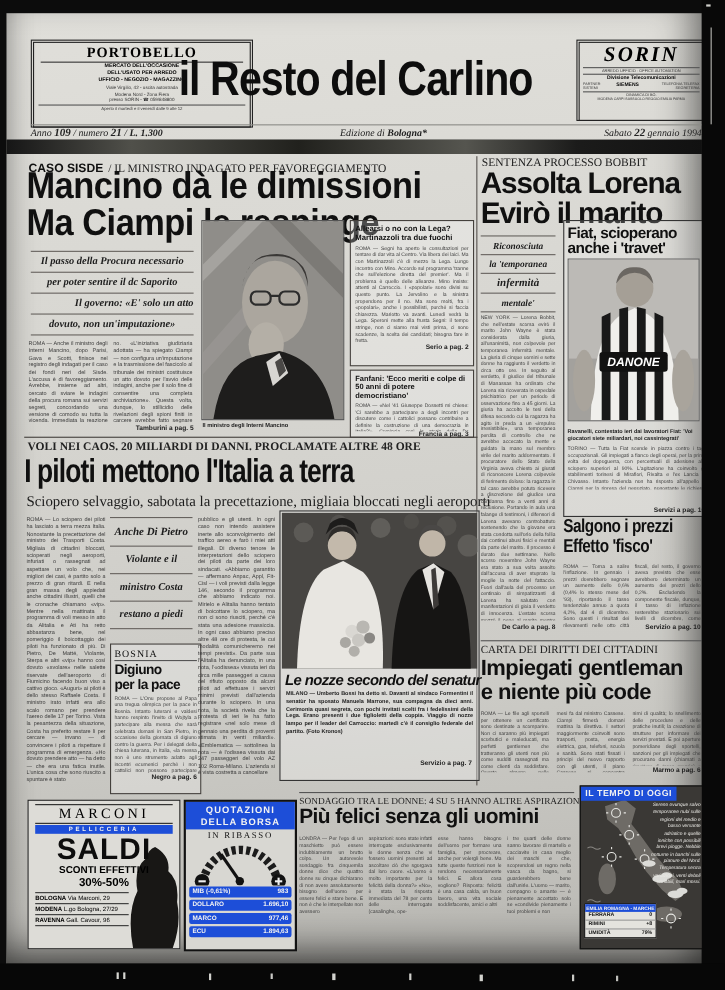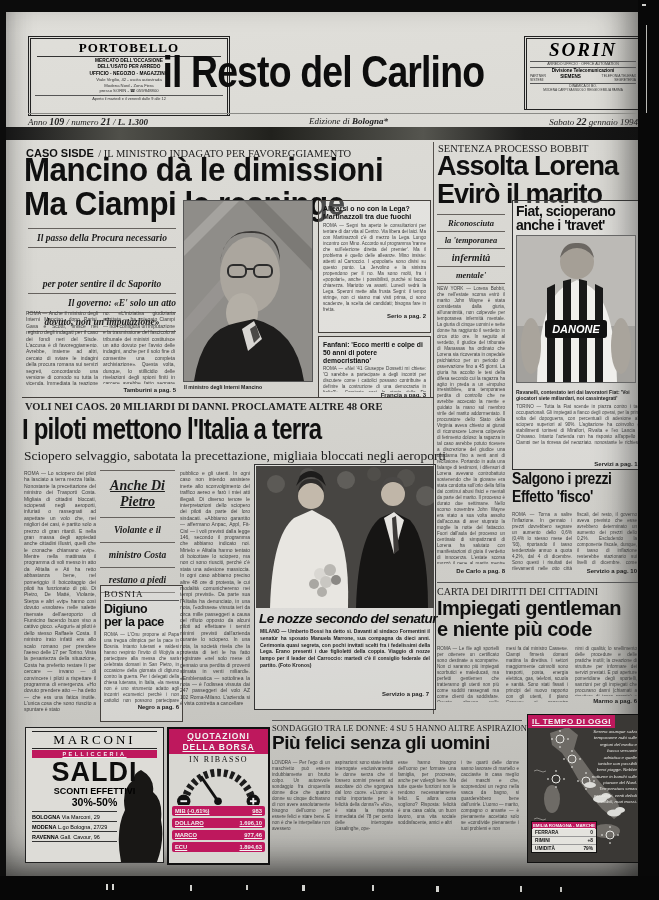--- a/index.html
+++ b/index.html
@@ -14,21 +14,21 @@
   .b{font-weight:bold;}
   .tiny{font-size:5px;line-height:1.28;color:#3c3c3c;text-align:justify;overflow:hidden;}
   .tiny2{font-size:4.6px;line-height:1.3;color:#3f3f3f;text-align:justify;overflow:hidden;}
   .hl{font-weight:bold;color:#101010;letter-spacing:-0.5px;}
   .kick-b{font-weight:bold;font-size:11px;color:#111;}
   .kick-s{font-family:"Liberation Serif",serif;font-size:10.5px;color:#222;}
   .deckline{font-family:"Liberation Serif",serif;font-style:italic;font-weight:bold;color:#1d1d1d;
             text-align:center;border-bottom:1px solid #66625e;}
   .sig{font-weight:bold;font-size:6px;color:#222;text-align:right;}
   .boxart{border:1px solid #44403c;padding:4px;background:rgba(255,255,255,0.25);}
-  .bar{background:#be185d;color:#f2f2f2;text-decoration:underline;}
+  .bar{background:#1d4ed8;color:#f2f2f2;}
 </style>
 </head>
 <body>
 
 <div id="page">
   <div id="paper" class="a"></div>
 
   <div class="a" style="left:28px;top:36px;width:198px;height:76px;border:1px solid #222;padding:1px;">
     <div style="border:1px solid #222;height:100%;text-align:center;overflow:hidden;">
       <div class="serif b" style="font-size:13px;letter-spacing:1px;border-bottom:1px solid #333;margin:1px 6px 1px 6px;">PORTOBELLO</div>
@@ -88,21 +88,21 @@
     <span class="kick-b">CASO SISDE</span>
     <span class="kick-s">/ IL MINISTRO INDAGATO PER FAVOREGGIAMENTO</span>
   </div>
   <div class="a" style="left:24px;top:153px;width:412px;">
     <div class="hl" style="font-size:34px;line-height:0.98;transform:scaleX(0.92);transform-origin:left;white-space:nowrap;">Mancino dà le dimissioni</div>
     <div class="hl" style="font-size:34px;line-height:1.0;transform:scaleX(0.92);transform-origin:left;white-space:nowrap;">Ma Ciampi le respinge</div>
   </div>
 
   <div class="a" style="left:28px;top:228px;width:148px;border-top:1px solid #66625e;">
     <div class="deckline" style="font-size:9.5px;padding:4px 0;">Il passo della Procura necessario</div>
-    <div class="deckline" style="font-size:9.5px;padding:4px 0;margin-top:27px;">per poter sentire il dc Saporito</div>
+    <div class="deckline" style="font-size:9.5px;padding:4px 0;">per poter sentire il dc Saporito</div>
     <div class="deckline" style="font-size:9.5px;padding:4px 0;text-align:right;">Il governo: «E' solo un atto</div>
     <div class="deckline" style="font-size:9.5px;padding:4px 0;">dovuto, non un'imputazione»</div>
   </div>
   <div class="a tiny" style="left:26px;top:310px;width:72px;height:76px;">ROMA — Anche il ministro degli Interni Mancino, dopo Parisi, Gava e Scotti, finisce nel registro degli indagati per il caso dei fondi neri del Sisde. L'accusa è di favoreggiamento. Avrebbe, insieme ad altri, cercato di sviare le indagini della procura romana sui servizi segreti, concordando una versione di comodo su tutta la vicenda. Immediata la reazione di Mancino che, con una lettera a Ciampi, ha rassegnato le dimissioni: perché «il solo sospetto che io abbia potuto proteggere funzionari disonesti rende incompatibile la mia permanenza in un ministero chiamato ad affrontare un difficile passaggio elettorale». Immediata anche la reazione del presidente del consiglio, che ha respinto le dimissioni e confermato il suo totale appoggio a Manci-</div>
   <div class="a tiny" style="left:103px;top:310px;width:72px;height:74px;">no. «L'iniziativa giudiziaria adottata — ha spiegato Ciampi — non configura un'imputazione e la trasmissione del fascicolo al tribunale dei ministri costituisce un atto dovuto per l'avvio delle indagini, anche per il solo fine di consentire una completa archiviazione». Questa volta, dunque, lo stillicidio delle rivelazioni degli spioni finiti in carcere avrebbe fatto segnare un punto a favore di questi ultimi. La procura romana si sarebbe trovata costretta a scrivere anche il nome di Mancino sul registro degli indagati per consentire la testimonianza del senatore dc Learco Saporito, chiamato in causa dai funzionari del Sisde arrestati e dallo stesso Malpica.</div>
   <div class="a sig" style="left:96px;top:387px;width:80px;">Tamburini a pag. 5</div>
 
   <div class="a" style="left:183px;top:200px;width:128px;height:180px;border:1px solid #555;">
     <svg width="128" height="180" viewBox="0 0 128 180">
       <rect width="128" height="180" fill="#8f8d89"></rect>
@@ -190,21 +190,21 @@
   <div class="a sig" style="left:545px;top:698px;width:92px;">Marmo a pag. 6</div>
 
   <div class="a" style="left:22px;top:397px;width:412px;border-top:1px solid #44403c;"></div>
   <div class="a kick-s" style="left:25px;top:401px;width:410px;font-size:10.5px;font-weight:bold;white-space:nowrap;">VOLI NEI CAOS. 20 MILIARDI DI DANNI. PROCLAMATE ALTRE 48 ORE</div>
   <div class="a hl" style="left:22px;top:412px;width:412px;font-size:30px;letter-spacing:-1px;transform:scaleX(0.8);transform-origin:left;white-space:nowrap;">I piloti mettono l'Italia a terra</div>
   <div class="a serif" style="left:24px;top:448px;width:410px;font-size:13.5px;color:#1c1c1c;white-space:nowrap;">Sciopero selvaggio, sabotata la precettazione, migliaia bloccati negli aeroporti</div>
 
   <div class="a tiny" style="left:24px;top:470px;width:72px;height:244px;">ROMA — Lo sciopero dei piloti ha lasciato a terra mezza Italia. Nonostante la precettazione del ministro dei Trasporti Costa. Migliaia di cittadini bloccati, scioperati negli aeroporti, infuriati o rassegnati ad aspettare un volo che, nei migliori dei casi, è partito solo a prezzo di gran ritardi. E nella gran massa degli appiedati anche cittadini illustri, quelli che le cronache chiamano «vip». Mentre nella mattinata il programma di voli messo in atto da Alitalia e Ati ha retto abbastanza bene, nel pomeriggio il boicottaggio dei piloti ha funzionato di più. Di Pietro, De Matté, Violante, Sterpa e altri «vip» hanno così dovuto «svolare» nelle salette riservate dell'aeroporto di Fiumicino facendo buon viso a cattivo gioco. «Auguri» ai piloti è dello stesso Raffaele Costa. Il ministro irato infatti era allo scalo romano per prendere l'aereo delle 17 per Torino. Vista la pesantezza della situazione, Costa ha preferito restare lì per cercare — invano — di convincere i piloti a rispettare il programma di emergenza. «Ho dovuto prendere atto — ha detto — che era una fatica inutile. L'unica cosa che sono riuscito a spuntare è stato</div>
 
   <div class="a" style="left:100px;top:470px;width:75px;border-top:1px solid #66625e;">
-    <div class="deckline" style="font-size:14px;padding:7px 0;text-decoration:underline;">Anche Di Pietro</div>
+    <div class="deckline" style="font-size:10px;padding:7px 0;">Anche Di Pietro</div>
     <div class="deckline" style="font-size:9.5px;padding:7px 0;">Violante e il</div>
     <div class="deckline" style="font-size:9.5px;padding:7px 0;">ministro Costa</div>
     <div class="deckline" style="font-size:9.5px;padding:7px 0;text-align:center;">restano a piedi</div>
   </div>
 
   <div class="a" style="left:100px;top:585px;width:75px;height:129px;border:1px solid #44403c;padding:3px;background:rgba(255,255,255,0.25);">
     <div class="serif" style="font-size:9px;letter-spacing:1px;color:#111;">BOSNIA</div>
     <div style="border-top:1px solid #555;margin:1px 0 2px 0;"></div>
     <div class="hl" style="font-size:12.5px;line-height:1.05;">Digiuno</div>
     <div class="hl" style="font-size:12.5px;line-height:1.1;margin-bottom:2px;">per la pace</div>

